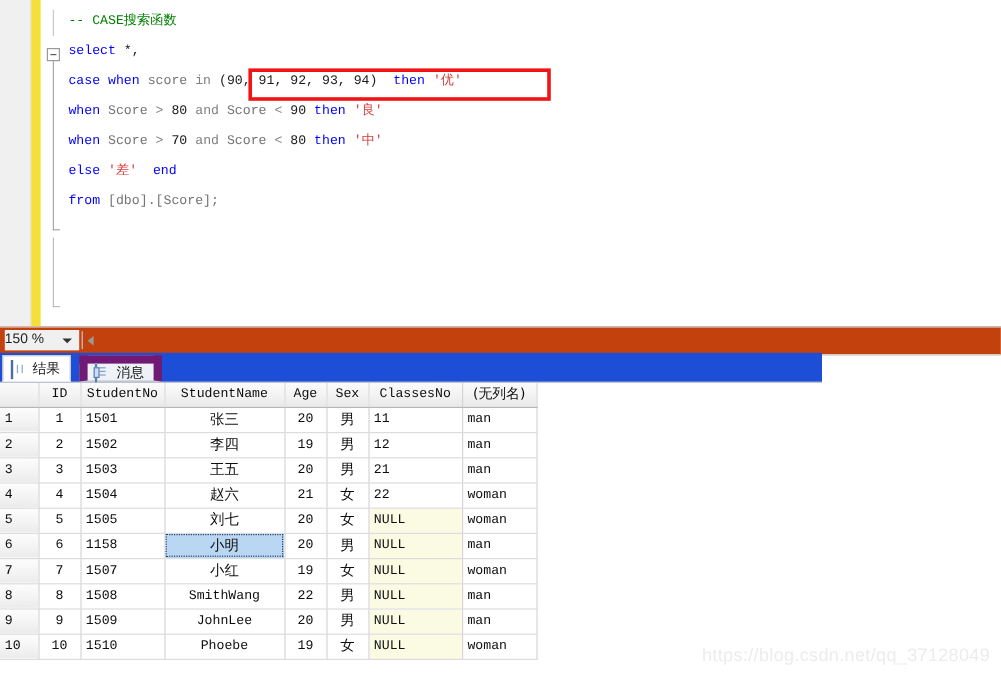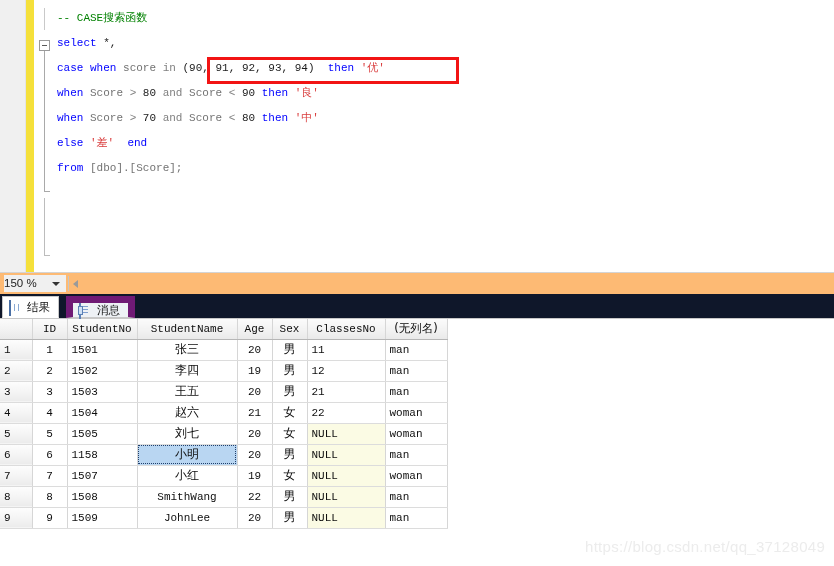--- a/index.html
+++ b/index.html
@@ -122,21 +122,21 @@
     border: 3px solid #f21414;
     box-sizing: border-box;
     pointer-events: none;
   }
 
   
   #zoom-strip {
     position: absolute;
     left: 0; top: 272px;
     width: 834px; height: 22px;
-    background: #fdba74;
+    background: #c2410c;
     border-top: 1px solid #d4d4d4;
     border-bottom: 1px solid #cfcfcf;
   }
   .zoom-combo {
     position: absolute;
     left: 4px; top: 2px;
     width: 62px; height: 17px;
     background: #f0f0f0;
     font-size: 11.5px;
     color: #222;
@@ -162,23 +162,24 @@
     width: 0; height: 0;
     border-top: 4px solid transparent;
     border-bottom: 4px solid transparent;
     border-right: 5px solid #9a9a9a;
   }
 
   
   #tabs-bar {
     position: absolute;
     left: 0; top: 294px;
-    width: 834px; height: 24px;
-    background: #0f172a;
+    width: 673px; height: 24px;
+    background: #1d4ed8;
     border-bottom: 1px solid #c8c8c8;
+    padding-left: 12px;
   }
   .tab {
     position: absolute;
     top: 2px;
     height: 22px;
     display: flex;
     align-items: center;
     gap: 4px;
     padding: 0 8px 0 6px;
     font-size: 12px;
@@ -450,18 +451,28 @@
         <tr>
           <td class="c-rowhdr">9</td>
           <td class="c-id">9</td>
           <td class="c-studentno">1509</td>
           <td class="c-name">JohnLee</td>
           <td class="c-age">20</td>
           <td class="c-sex cjk">男</td>
           <td class="c-classesno nullcell">NULL</td>
           <td class="c-unnamed">man</td>
         </tr>
+        <tr>
+          <td class="c-rowhdr">10</td>
+          <td class="c-id">10</td>
+          <td class="c-studentno">1510</td>
+          <td class="c-name">Phoebe</td>
+          <td class="c-age">19</td>
+          <td class="c-sex cjk">女</td>
+          <td class="c-classesno nullcell">NULL</td>
+          <td class="c-unnamed">woman</td>
+        </tr>
       </tbody>
   </table>
 
 </div>
 
 <div class="watermark">https://blog.csdn.net/qq_37128049</div>
 
 </body></html>

